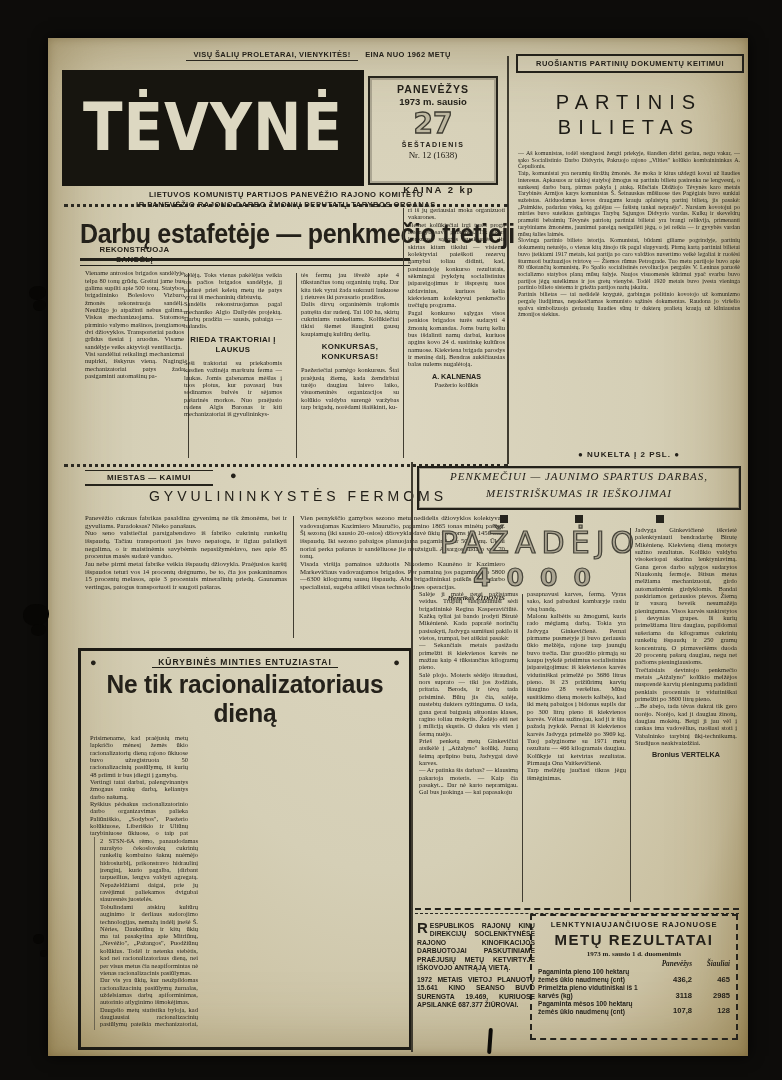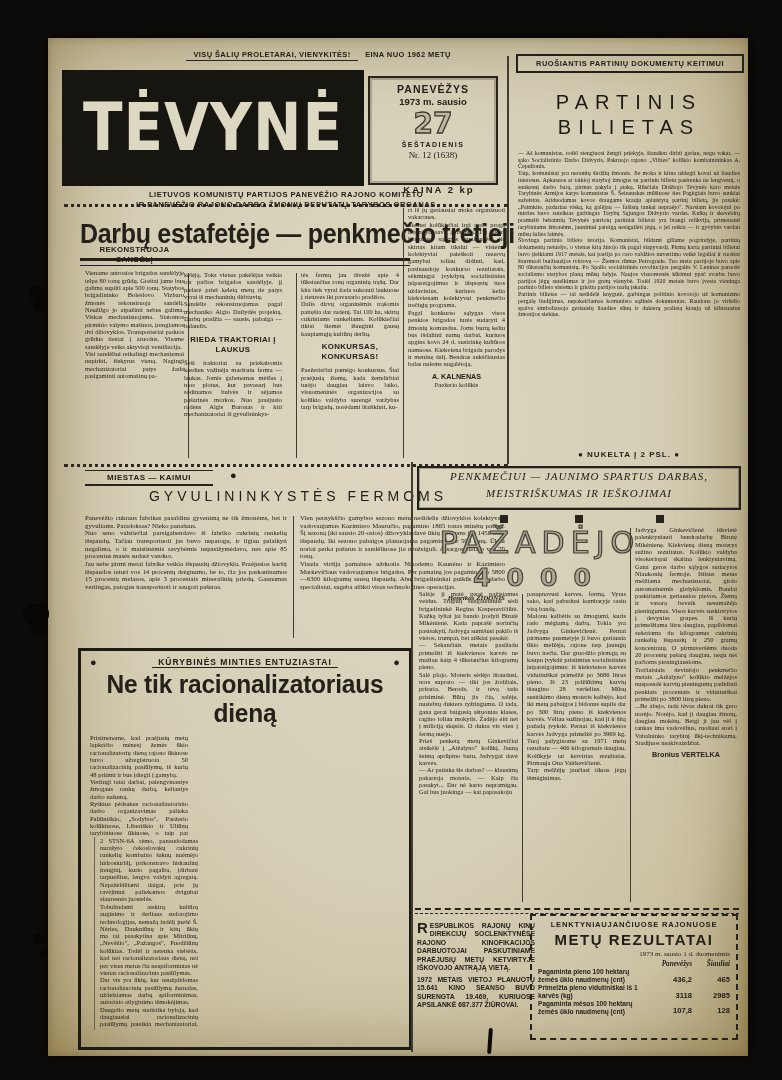--- a/index.html
+++ b/index.html
@@ -79,21 +79,21 @@
           color:#aaa491;-webkit-text-stroke:1.2px #46443a;line-height:1;margin-top:5px;}
   .zig{border-top:2px dashed #26241d;border-bottom:1px dashed #26241d;height:3px;}
 
   .kino{font-family:"Liberation Sans",sans-serif;font-weight:bold;font-size:6.8px;line-height:1.25;
         text-align:justify;overflow:hidden;}
   .dropcap{float:left;font-size:15px;line-height:.85;padding-right:2px;font-weight:bold;}
 
   .resbox{position:absolute;border:2px dashed #26241d;box-sizing:border-box;padding:4px 6px;background:rgba(255,255,248,.05);}
   .res-head{font-family:"Liberation Sans",sans-serif;font-weight:bold;font-size:7.6px;letter-spacing:.8px;text-align:center;}
   .res-title{font-family:"Liberation Sans",sans-serif;font-weight:bold;font-size:15px;letter-spacing:1.5px;text-align:center;margin-top:2px;}
-  .res-sub{font-weight:normal;font-size:7px;text-align:right;margin-top:2px;}
+  .res-sub{font-weight:bold;font-size:7px;text-align:center;margin-top:2px;}
   .res-grid{display:grid;grid-template-columns:1fr 40px 36px;align-items:end;column-gap:2px;margin-top:2px;}
   .res-colhead{font-weight:bold;font-size:7.2px;text-align:right;font-style:italic;}
   .res-label{font-weight:bold;font-size:6.6px;line-height:1.2;font-family:"Liberation Sans",sans-serif;}
   .res-val{font-weight:bold;font-size:7.6px;text-align:right;font-family:"Liberation Sans",sans-serif;}
 </style>
 </head>
 <body>
 
 <div class="stage">
   <div class="paper">

